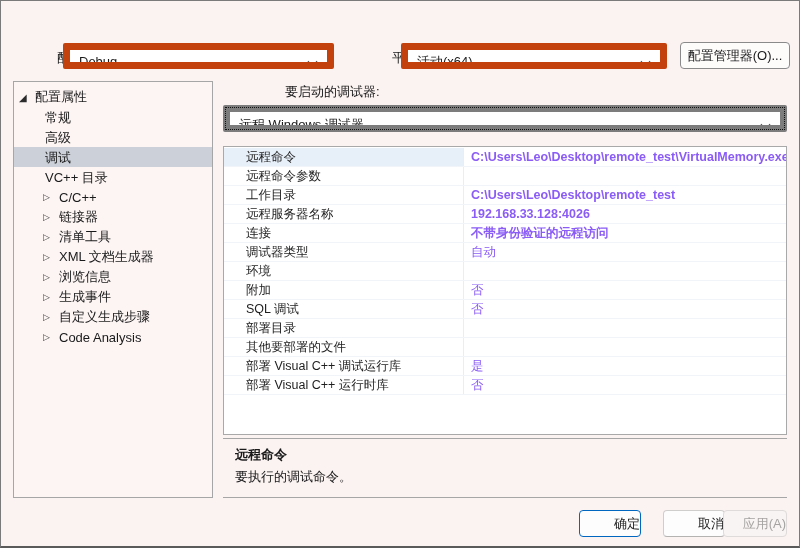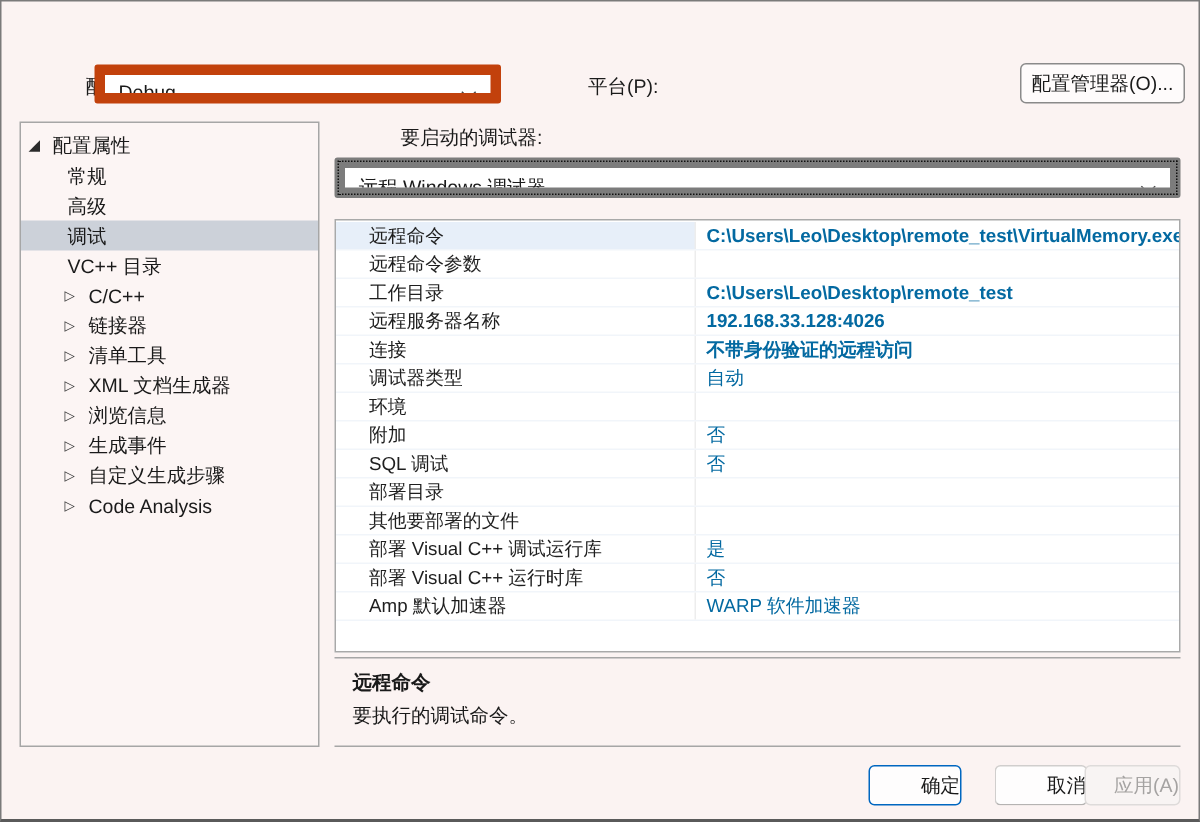--- a/index.html
+++ b/index.html
@@ -34,28 +34,28 @@
   .tree { position:absolute; left:12px; top:80px; width:200px; height:417px;
     border:1px solid #a6a6a6; padding-top:5px; background:#fcf5f4; overflow:hidden; }
   .tree-item { height:20px; display:flex; align-items:center; font-size:13px; white-space:nowrap; }
   .tree-item.lvl0 { padding-left:5px; }
   .tree-item.lvl1.leaf { padding-left:31px;align-items:flex-end; }
   .tree-item.lvl1.parent { padding-left:29px; }
   .tree-item.selected { background:#ccd1d9; }
   .tree-arrow { width:16px; font-size:9px; color:#3c3c3c; text-align:left; flex:0 0 16px; }
   .tree-arrow.exp { font-size:10px; color:#2b2b2b; }
   
-  .dbg-label { left:222px; top:82px; }
+  .dbg-label { left:240px; top:82px; }
   .dbg-combo { left:222px; top:104px; width:564px; height:27px; outline:1px dotted #111; outline-offset:-3px; border-color:#7c7c7c; line-height:25px; }
   .dbg-combo .chev { top:9px; }
   .grid { position:absolute; left:222px; top:145px; width:564px; height:289px;
     background:#fff; border:1px solid #a9a9a9; overflow:hidden; padding-top:1px; }
   .grid-row { display:flex; height:19px; line-height:18px; font-size:12.5px; border-bottom:1px solid #f1f5fa; }
   .g-name { flex:0 0 240px; padding-left:22px; border-right:1px solid #ededed; white-space:nowrap; overflow:hidden; color:#1e1e1e; }
-  .g-value { flex:1; padding-left:7px; white-space:nowrap; overflow:hidden; color:#0369a1; }
+  .g-value { flex:1; padding-left:7px; white-space:nowrap; overflow:hidden; color:#8b5cf6; }
   .g-value.bold { font-weight:bold; }
   .grid-row.selected .g-name { background:#e7eff9; }
   
   .desc { position:absolute; left:222px; top:437px; width:564px; height:60px;
     border-top:1px solid #a6a6a6; border-bottom:1px solid #a6a6a6; padding:7px 12px; }
   .desc-title { font-size:13px; font-weight:bold; margin-bottom:4px; }
   .desc-text { font-size:13px; }
   
   .btn { position:absolute; top:509px; height:27px; background:#fefdfd;
     border:1px solid #d0cecd; border-bottom-color:#b5b3b2; border-radius:4px;
@@ -70,20 +70,24 @@
 <div class="window">
 
 
   <span class="label" style="left:12px; top:48px;">配置(C):</span>
   <div class="combo" style="left:62px; top:42px; width:271px;">
     <span>Debug</span>
     <span class="chev"></span>
   </div>
 
   <span class="label" style="left:347px; top:48px;">平台(P):</span>
+  <div class="combo" style="left:400px; top:42px; width:266px;">
+    <span>活动(x64)</span>
+    <span class="chev"></span>
+  </div>
 
   <div class="cfgmgr-btn">配置管理器(O)...</div>
 
   <div class="tree" id="tree">
   <div class="tree-item lvl0 parent">
     <span class="tree-arrow exp">◢</span>
     <span class="tree-label">配置属性</span>
   </div>
 
   <div class="tree-item lvl1 leaf">
@@ -212,24 +216,20 @@
   <div class="grid-row">
     <div class="g-name">部署 Visual C++ 调试运行库</div>
     <div class="g-value">是</div>
   </div>
 
   <div class="grid-row">
     <div class="g-name">部署 Visual C++ 运行时库</div>
     <div class="g-value">否</div>
   </div>
 
-  <div class="grid-row">
-    <div class="g-name">Amp 默认加速器</div>
-    <div class="g-value">WARP 软件加速器</div>
-  </div>
 </div>
 
   <div class="desc">
     <div class="desc-title">远程命令</div>
     <div class="desc-text">要执行的调试命令。</div>
   </div>
 
   <div class="btn btn-ok">确定</div>
   <div class="btn btn-cancel">取消</div>
   <div class="btn btn-apply">应用(A)</div>

